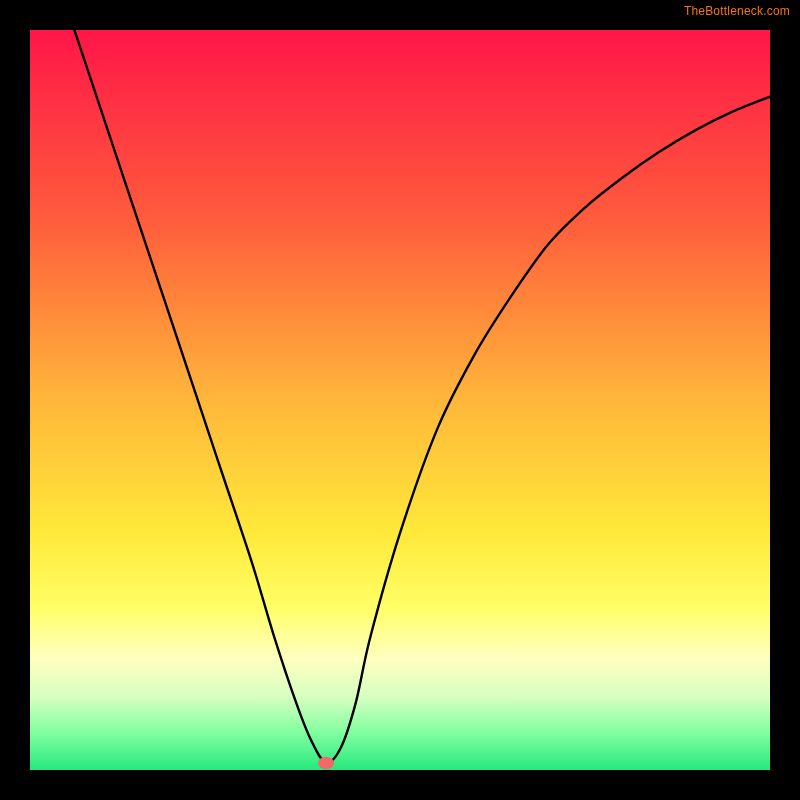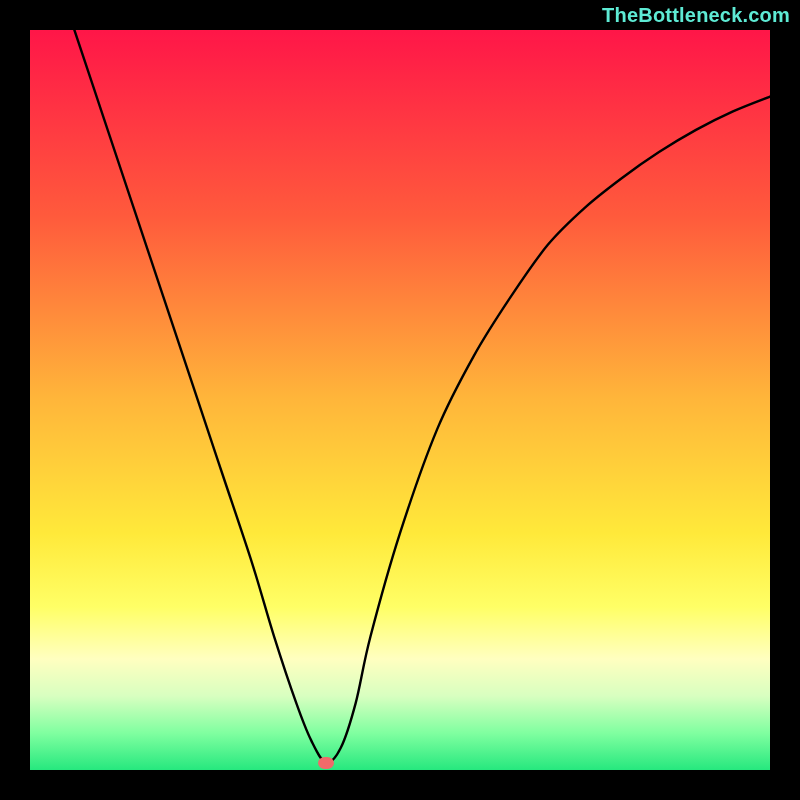--- a/index.html
+++ b/index.html
@@ -29,23 +29,23 @@
       #d8ffc0 90%,
       #80ffa0 95%,
       #26e87e 100%
     );
   }
 
   .watermark {
     position: absolute;
     top: 4px;
     right: 10px;
-    color: #5eead4;
-    font-size: 20px;
-    font-weight: 700;
+    color: #f97316;
+    font-size: 12px;
+    font-weight: 400;
     letter-spacing: 0.2px;
   }
 
   svg.curve {
     position: absolute;
     left: 0; top: 0;
     width: 740px; height: 740px;
   }
 
   .marker {

